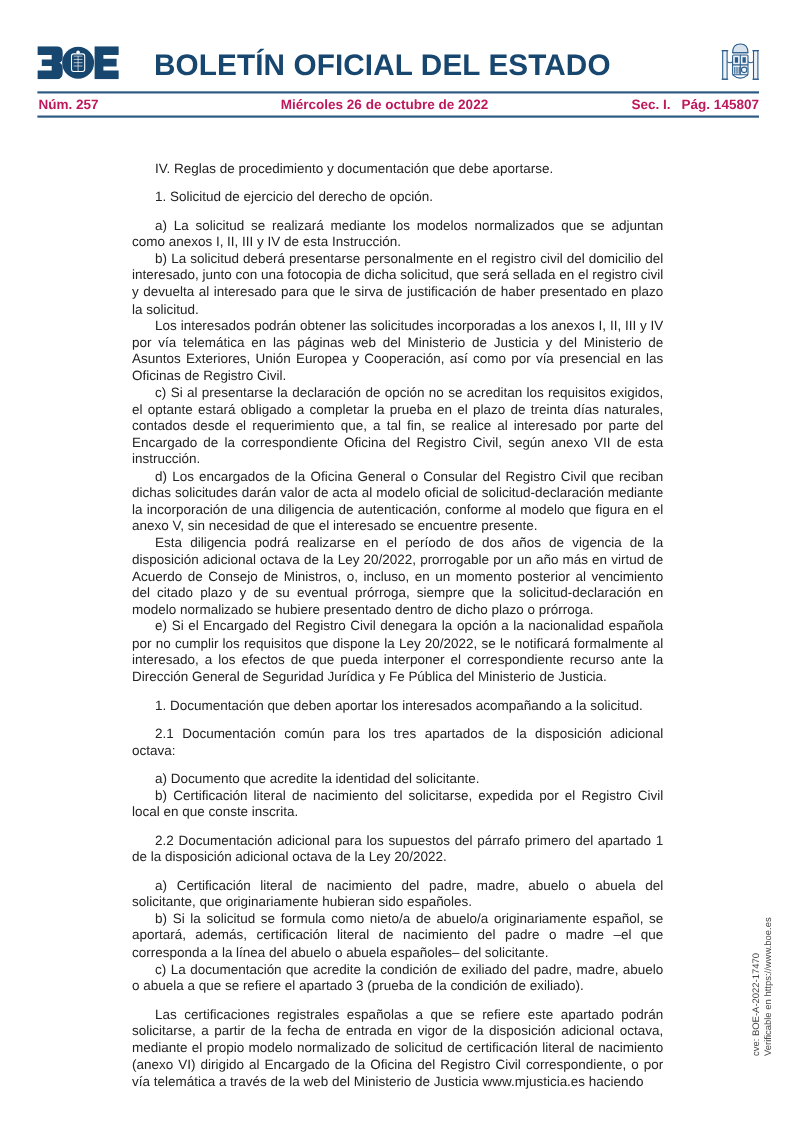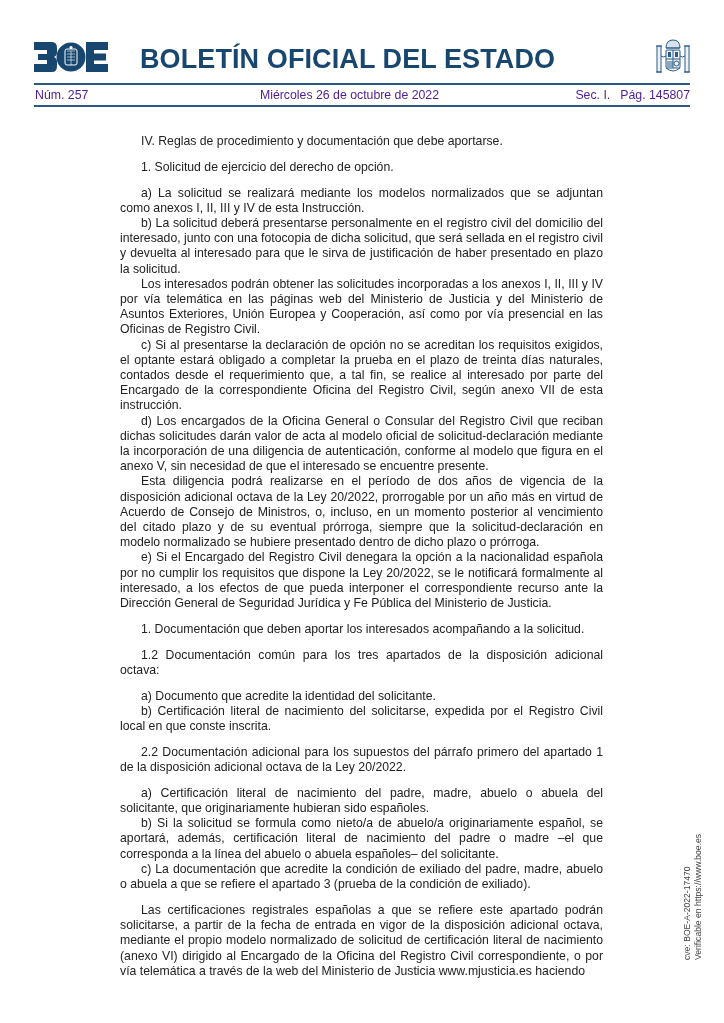--- a/index.html
+++ b/index.html
@@ -9,31 +9,31 @@
   .boe-logo { position: absolute; left: 34px; top: 42px; width: 74px; height: 30px; }
   .title { position: absolute; left: 140px; top: 44px; width: 446px; text-align: left;
            font-family: "Liberation Sans", sans-serif; font-weight: bold; font-size: 27px;
            color: #17466f; letter-spacing: 0.1px; white-space: nowrap; }
   .coat { position: absolute; left: 654px; top: 38px; width: 38px; height: 42px; }
 
   .rule { position: absolute; left: 34px; width: 656px; height: 2px; background: #2d5a83; }
   .rule.top { top: 83px; }
   .rule.bottom { top: 105px; }
 
-  .hdr { position: absolute; top: 88px; font-weight: normal; font-size: 12.3px; color: #4c1d95; white-space: nowrap; }
+  .hdr { position: absolute; top: 88px; font-weight: bold; font-size: 12.3px; color: #be185d; white-space: nowrap; }
   .hdr.num { left: 35px; }
   .hdr.date { left: 0; width: 699px; text-align: center; }
   .hdr.sec { right: 34px; }
   .hdr.sec .gap { display: inline-block; width: 10px; }
 
   .body { position: absolute; left: 120px; top: 134px; width: 483px;
           font-size: 12.25px; line-height: 15.2px; color: #222; }
   .body p { text-align: justify; text-indent: 21px; }
   .body p.gap { margin-top: 10.6px; }
-  .body p.first { margin-top: 0; }
+  .body p.first { margin-top: 12px; }
 
   .side { position: absolute; left: 682px; top: 960px; width: 160px; transform-origin: 0 0;
           transform: rotate(-90deg); font-size: 8.6px; line-height: 11px; color: #444; white-space: nowrap; }
 </style>
 </head>
 <body>
 
 <svg class="boe-logo" viewBox="0 0 74 30">
 
   <path d="M0 0 H18 Q23 0 23 6 V10 Q23 14 20 15 Q23 16 23 20 V24 Q23 30 18 30 H0 V22 H13 V18 H4 V12 H13 V8 H0 Z" fill="#17466f"></path>
@@ -77,21 +77,21 @@
   <p class="first">IV.   Reglas de procedimiento y documentación que debe aportarse.</p>
   <p class="gap">1.   Solicitud de ejercicio del derecho de opción.</p>
   <p class="gap">a)   La solicitud se realizará mediante los modelos normalizados que se adjuntan como anexos I, II, III y IV de esta Instrucción.</p>
   <p>b)   La solicitud deberá presentarse personalmente en el registro civil del domicilio del interesado, junto con una fotocopia de dicha solicitud, que será sellada en el registro civil y devuelta al interesado para que le sirva de justificación de haber presentado en plazo la solicitud.</p>
   <p>Los interesados podrán obtener las solicitudes incorporadas a los anexos I, II, III y IV por vía telemática en las páginas web del Ministerio de Justicia y del Ministerio de Asuntos Exteriores, Unión Europea y Cooperación, así como por vía presencial en las Oficinas de Registro Civil.</p>
   <p>c)   Si al presentarse la declaración de opción no se acreditan los requisitos exigidos, el optante estará obligado a completar la prueba en el plazo de treinta días naturales, contados desde el requerimiento que, a tal fin, se realice al interesado por parte del Encargado de la correspondiente Oficina del Registro Civil, según anexo VII de esta instrucción.</p>
   <p>d)   Los encargados de la Oficina General o Consular del Registro Civil que reciban dichas solicitudes darán valor de acta al modelo oficial de solicitud-declaración mediante la incorporación de una diligencia de autenticación, conforme al modelo que figura en el anexo V, sin necesidad de que el interesado se encuentre presente.</p>
   <p>Esta diligencia podrá realizarse en el período de dos años de vigencia de la disposición adicional octava de la Ley 20/2022, prorrogable por un año más en virtud de Acuerdo de Consejo de Ministros, o, incluso, en un momento posterior al vencimiento del citado plazo y de su eventual prórroga, siempre que la solicitud-declaración en modelo normalizado se hubiere presentado dentro de dicho plazo o prórroga.</p>
   <p>e)   Si el Encargado del Registro Civil denegara la opción a la nacionalidad española por no cumplir los requisitos que dispone la Ley 20/2022, se le notificará formalmente al interesado, a los efectos de que pueda interponer el correspondiente recurso ante la Dirección General de Seguridad Jurídica y Fe Pública del Ministerio de Justicia.</p>
   <p class="gap">1.   Documentación que deben aportar los interesados acompañando a la solicitud.</p>
-  <p class="gap">1.2   Documentación común para los tres apartados de la disposición adicional octava:</p>
+  <p class="gap">2.1   Documentación común para los tres apartados de la disposición adicional octava:</p>
   <p class="gap">a)   Documento que acredite la identidad del solicitante.</p>
   <p>b)   Certificación literal de nacimiento del solicitarse, expedida por el Registro Civil local en que conste inscrita.</p>
   <p class="gap">2.2   Documentación adicional para los supuestos del párrafo primero del apartado 1 de la disposición adicional octava de la Ley 20/2022.</p>
   <p class="gap">a)   Certificación literal de nacimiento del padre, madre, abuelo o abuela del solicitante, que originariamente hubieran sido españoles.</p>
   <p>b)   Si la solicitud se formula como nieto/a de abuelo/a originariamente español, se aportará, además, certificación literal de nacimiento del padre o madre –el que corresponda a la línea del abuelo o abuela españoles– del solicitante.</p>
   <p>c)   La documentación que acredite la condición de exiliado del padre, madre, abuelo o abuela a que se refiere el apartado 3 (prueba de la condición de exiliado).</p>
   <p class="gap">Las certificaciones registrales españolas a que se refiere este apartado podrán solicitarse, a partir de la fecha de entrada en vigor de la disposición adicional octava, mediante el propio modelo normalizado de solicitud de certificación literal de nacimiento (anexo VI) dirigido al Encargado de la Oficina del Registro Civil correspondiente, o por vía telemática a través de la web del Ministerio de Justicia www.mjusticia.es haciendo</p>
 </div>
 
 <div class="side">

